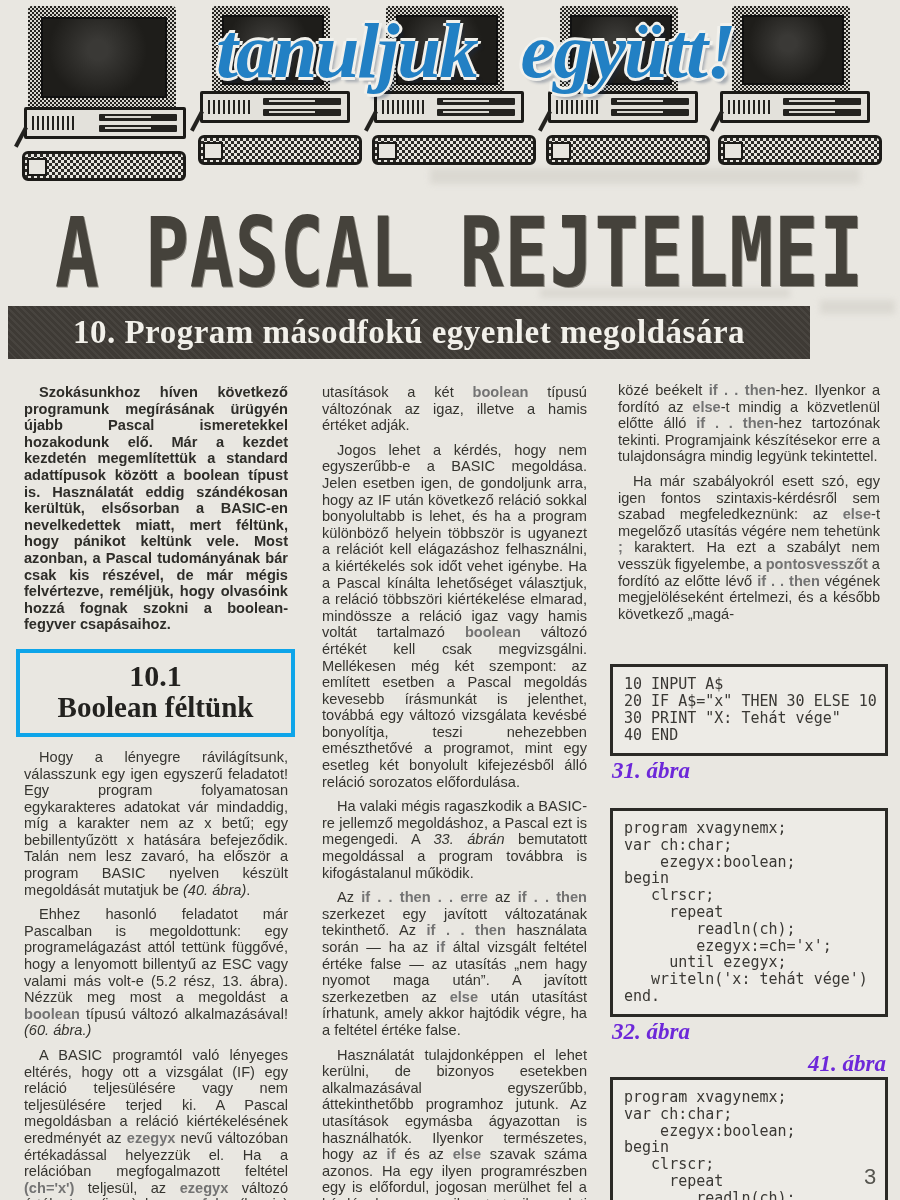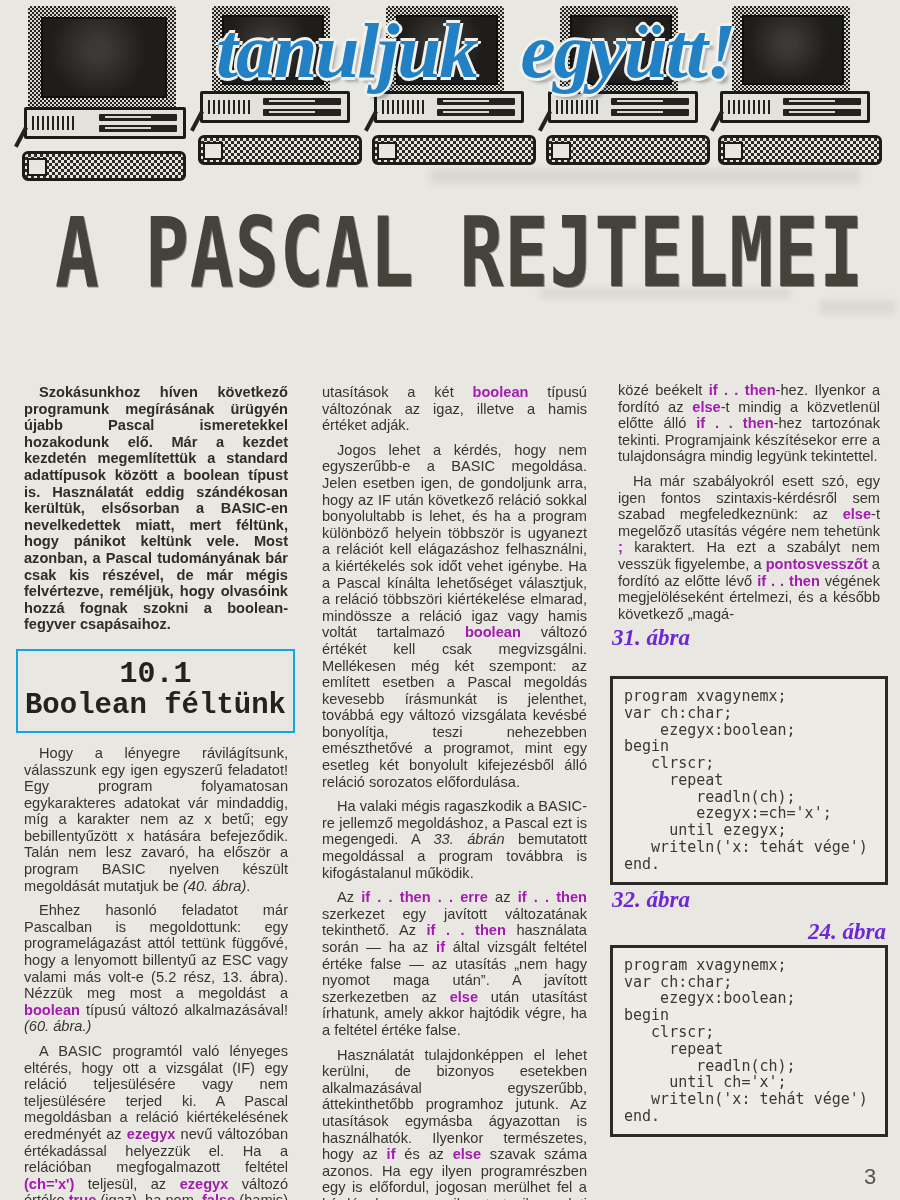--- a/index.html
+++ b/index.html
@@ -45,23 +45,23 @@
   
   .smudge{position:absolute;background:#cfccc5;filter:blur(3px);opacity:.55;z-index:0;}
   
   .col{position:absolute;top:376px;text-align:justify;font-size:14.6px;line-height:16.6px;}
   .col1{left:16px;width:280px;}
   .col2{left:314px;width:281px;}
   .col3{left:610px;width:278px;top:374px;}
   p{margin:8px;}
   .indent{text-indent:15px;}
   .lead{font-weight:bold;color:#2e2d29;}
-  b{color:#a21caf;}
-  .headbox{border:2px solid #0ea5e9;margin:16px 1px 12px 0;padding:7px 4px 10px;
-           text-align:center;font-family:Liberation Mono, monospace;font-weight:bold;
+  b{color:#737373;}
+  .headbox{border:4px solid #0ea5e9;margin:16px 1px 12px 0;padding:7px 4px 10px;
+           text-align:center;font-family:Liberation Serif, serif;font-weight:bold;
            color:#23221f;}
   .headbox .num{font-size:30px;line-height:32px;}
   .headbox .ttl{font-size:29px;line-height:31px;}
   .box102 .num{font-size:28px;}
   .box102 .ttl{font-size:27px;line-height:30px;}
   
   .codebox{border:3px solid #2b2a26;background:#edebe6;padding:9px 6px 9px 11px;
            font-family:"DejaVu Sans Mono",monospace;font-size:15px;line-height:16.8px;
            color:#3a3834;white-space:pre;overflow:hidden;}
   .fig31{margin-top:42px;}
@@ -147,20 +147,21 @@
           <div class="drive"></div>
           <div class="drive"></div>
         </div>
         <div class="cable"></div>
       </div>
     <div class="keyboard"></div>
   </div>
 
   <div class="masthead">tanuljuk együtt!</div>
   <div class="pagetitle">A PASCAL REJTELMEI</div>
+  <div class="banner">10. Program másodfokú egyenlet megoldására</div>
 
   <div class="col col1">
     <p class="lead indent">Szokásunkhoz híven következő programunk megírásának ürügyén újabb Pascal ismeretekkel hozakodunk elő. Már a kezdet kezdetén megemlítettük a standard adattípusok között a boolean típust is. Használatát eddig szándékosan kerültük, elsősorban a BASIC-en nevelkedettek miatt, mert féltünk, hogy pánikot keltünk vele. Most azonban, a Pascal tudományának bár csak kis részével, de már mégis felvértezve, reméljük, hogy olvasóink hozzá fognak szokni a boolean-fegyver csapásaihoz.</p>
     <div class="headbox">
       <div class="num">10.1</div>
       <div class="ttl">Boolean féltünk</div>
     </div>
     <p class="indent">Hogy a lényegre rávilágítsunk, válasszunk egy igen egyszerű feladatot! Egy program folyamatosan egykarakteres adatokat vár mindaddig, míg a karakter nem az x betű; egy bebillentyűzött x hatására befejeződik. Talán nem lesz zavaró, ha először a program BASIC nyelven készült megoldását mutatjuk be <i>(40. ábra)</i>.</p>
     <p class="indent">Ehhez hasonló feladatot már Pascalban is megoldottunk: egy programelágazást attól tettünk függővé, hogy a lenyomott billentyű az ESC vagy valami más volt-e (5.2 rész, 13. ábra). Nézzük meg most a megoldást a <b>boolean</b> típusú változó alkalmazásával! <i>(60. ábra.)</i></p>
     <p class="indent">A BASIC programtól való lényeges eltérés, hogy ott a vizsgálat (IF) egy reláció teljesülésére vagy nem teljesülésére terjed ki. A Pascal megoldásban a reláció kiértékelésének eredményét az <b>ezegyx</b> nevű változóban értékadással helyezzük el. Ha a relációban megfogalmazott feltétel <b>(ch='x')</b> teljesül, az <b>ezegyx</b> változó értéke <b>true</b> (igaz), ha nem, <b>false</b> (hamis) lesz. A programelágazás az <b>until</b> segítségével valósul meg; a ciklusmag addig ismétlődik, amíg az <b>ezegyx</b> értéke hamis. Ha igazzá válik, a program befejeződik.</p>
@@ -171,34 +172,38 @@
     <p>utasítások a két <b>boolean</b> típusú változónak az igaz, illetve a hamis értéket adják.</p>
     <p class="indent">Jogos lehet a kérdés, hogy nem egyszerűbb-e a BASIC megoldása. Jelen esetben igen, de gondoljunk arra, hogy az IF után következő reláció sokkal bonyolultabb is lehet, és ha a program különböző helyein többször is ugyanezt a relációt kell elágazáshoz felhasználni, a kiértékelés sok időt vehet igénybe. Ha a Pascal kínálta lehetőséget választjuk, a reláció többszöri kiértékelése elmarad, mindössze a reláció igaz vagy hamis voltát tartalmazó <b>boolean</b> változó értékét kell csak megvizsgálni. Mellékesen még két szempont: az említett esetben a Pascal megoldás kevesebb írásmunkát is jelenthet, továbbá egy változó vizsgálata kevésbé bonyolítja, teszi nehezebben emészthetővé a programot, mint egy esetleg két bonyolult kifejezésből álló reláció sorozatos előfordulása.</p>
     <p class="indent">Ha valaki mégis ragaszkodik a BASIC-re jellemző megoldáshoz, a Pascal ezt is megengedi. A <i>33. ábrán</i> bemutatott megoldással a program továbbra is kifogástalanul működik.</p>
     <p class="indent">Az <b>if . . then . . erre</b> az <b>if . . then</b> szerkezet egy javított változatának tekinthető. Az <b>if . . then</b> használata során — ha az <b>if</b> által vizsgált feltétel értéke false — az utasítás „nem hagy nyomot maga után”. A javított szerkezetben az <b>else</b> után utasítást írhatunk, amely akkor hajtódik végre, ha a feltétel értéke false.</p>
     <p class="indent">Használatát tulajdonképpen el lehet kerülni, de bizonyos esetekben alkalmazásával egyszerűbb, áttekinthetőbb programhoz jutunk. Az utasítások egymásba ágyazottan is használhatók. Ilyenkor természetes, hogy az <b>if</b> és az <b>else</b> szavak száma azonos. Ha egy ilyen programrészben egy  is előfordul, jogosan merülhet fel a kérdés, hogy egy  mihez tartozik: eredeti szándékunk szerint az -hez, vagy a  és az </p>
   </div>
 
   <div class="col col3">
     <p>közé beékelt <b>if . . then</b>-hez. Ilyenkor a fordító az <b>else</b>-t mindig a közvetlenül előtte álló <b>if . . then</b>-hez tartozónak tekinti. Programjaink készítésekor erre a tulajdonságra mindig legyünk tekintettel.</p>
     <p class="indent">Ha már szabályokról esett szó, egy igen fontos szintaxis-kérdésről sem szabad megfeledkeznünk: az <b>else</b>-t megelőző utasítás végére nem tehetünk <b>;</b> karaktert. Ha ezt a szabályt nem vesszük figyelembe, a <b>pontosvesszőt</b> a fordító az előtte lévő <b>if . . then</b> végének megjelöléseként értelmezi, és a később következő „magá-</p>
+    <div class="codebox fig31">10 INPUT A$
+20 IF A$="x" THEN 30 ELSE 10
+30 PRINT "X: Tehát vége"
+40 END</div>
     <div class="caption">31. ábra</div>
     <div class="codebox fig32">program xvagynemx;
 var ch:char;
     ezegyx:boolean;
 begin
    clrscr;
      repeat
         readln(ch);
         ezegyx:=ch='x';
      until ezegyx;
    writeln('x: tehát vége')
 end.</div>
     <div class="caption">32. ábra</div>
-    <div class="caption right">24. ábra</div>
+    <div class="caption right">41. ábra</div>
     <div class="codebox fig33">program xvagynemx;
 var ch:char;
     ezegyx:boolean;
 begin
    clrscr;
      repeat
         readln(ch);
      until ch='x';
    writeln('x: tehát vége')
 end.</div>

